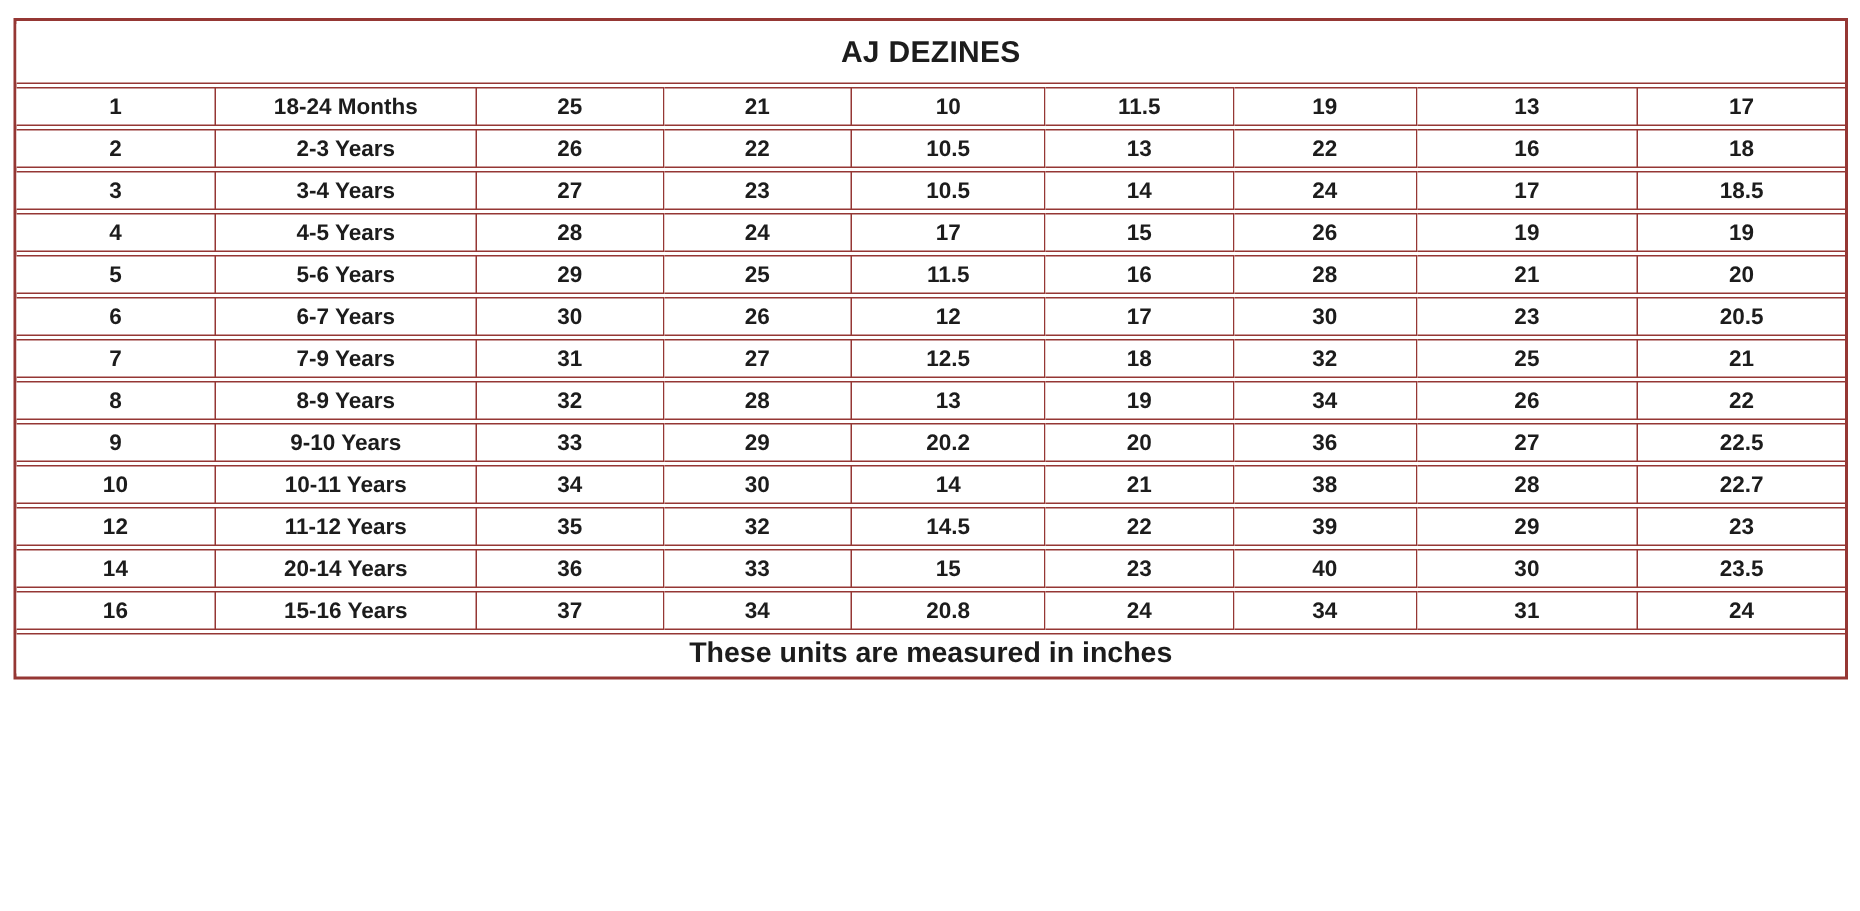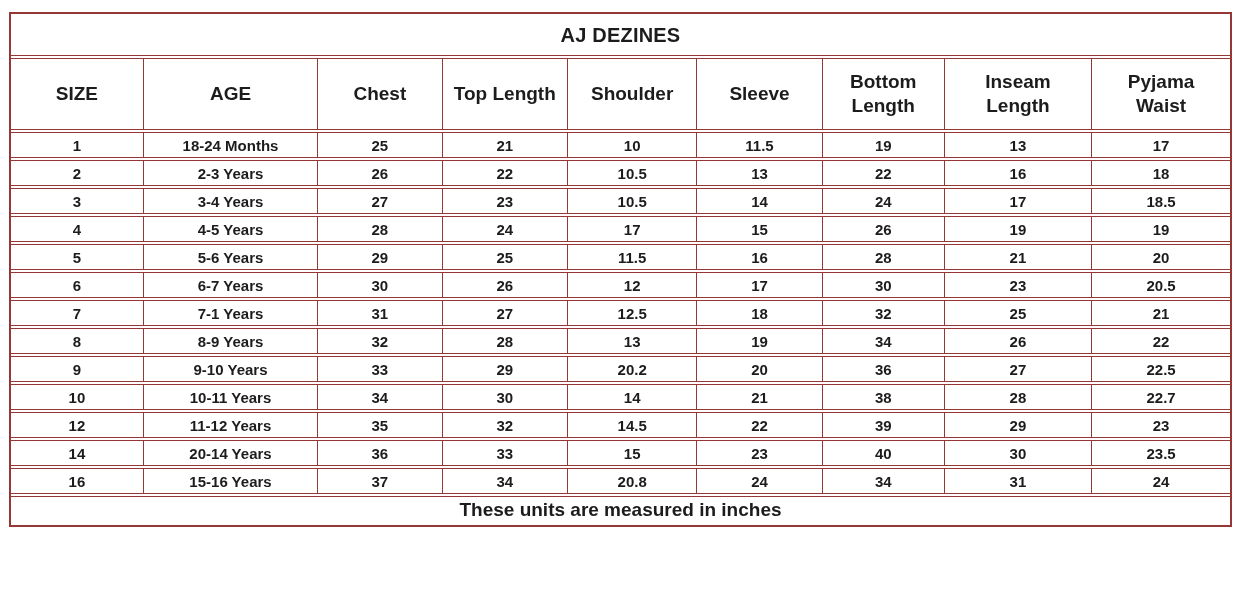--- a/index.html
+++ b/index.html
@@ -74,31 +74,20 @@
       <col style="width:10.6%">
       <col style="width:10.3%">
       <col style="width:10.0%">
       <col style="width:12.1%">
       <col style="width:11.3%">
     </colgroup>
     <thead>
       <tr class="title-row">
         <td colspan="9">AJ DEZINES</td>
       </tr>
-      <tr class="header-row">
-        <th>SIZE</th>
-        <th>AGE</th>
-        <th>Chest</th>
-        <th>Top Length</th>
-        <th>Shoulder</th>
-        <th>Sleeve</th>
-        <th>Bottom Length</th>
-        <th>Inseam Length</th>
-        <th>Pyjama Waist</th>
-      </tr>
     </thead>
     <tbody>
         <tr>
           <td>1</td>
           <td>18-24 Months</td>
           <td>25</td>
           <td>21</td>
           <td>10</td>
           <td>11.5</td>
           <td>19</td>
@@ -155,21 +144,21 @@
           <td>30</td>
           <td>26</td>
           <td>12</td>
           <td>17</td>
           <td>30</td>
           <td>23</td>
           <td>20.5</td>
         </tr>
         <tr>
           <td>7</td>
-          <td>7-1 Years</td>
+          <td>7-9 Years</td>
           <td>31</td>
           <td>27</td>
           <td>12.5</td>
           <td>18</td>
           <td>32</td>
           <td>25</td>
           <td>21</td>
         </tr>
         <tr>
           <td>8</td>

